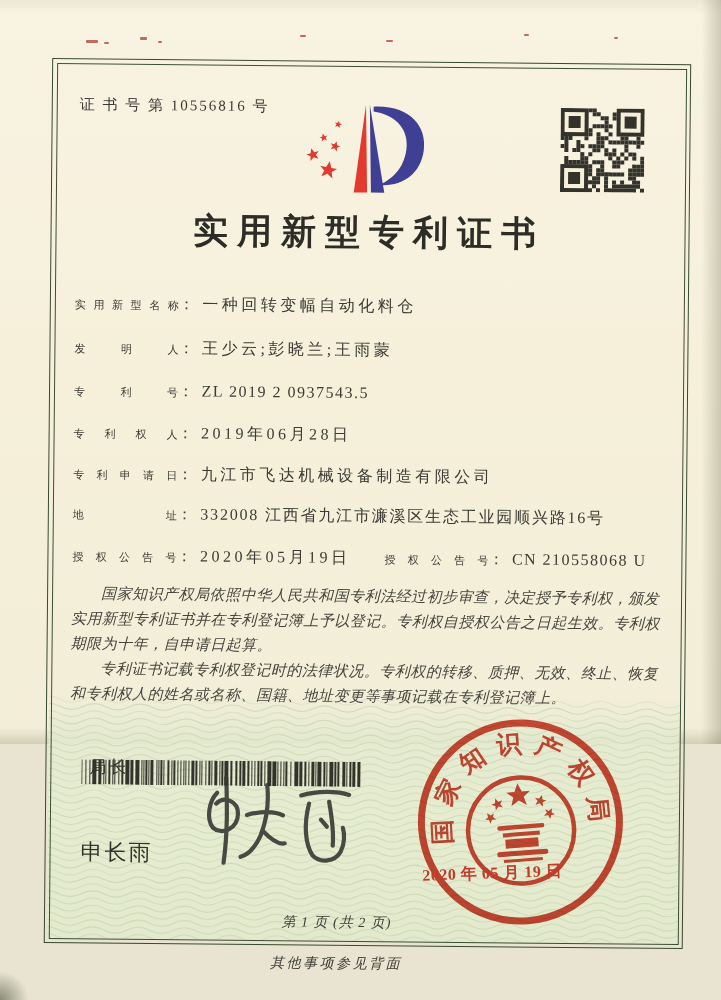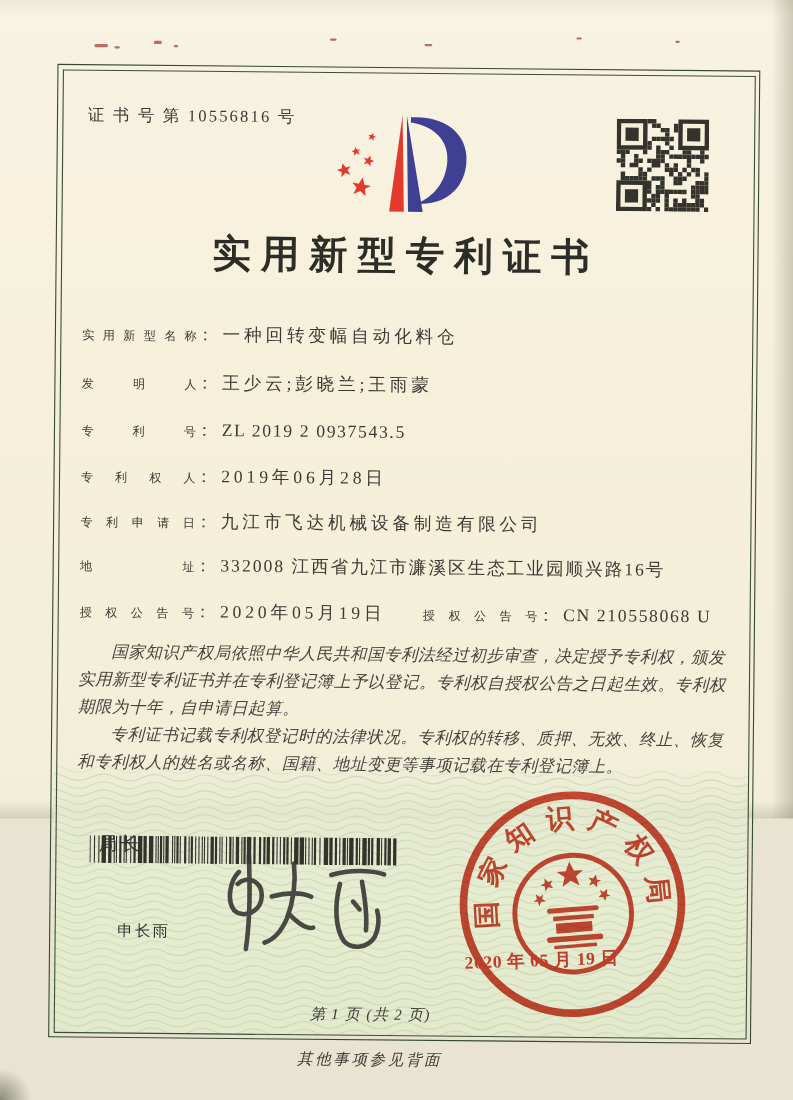--- a/index.html
+++ b/index.html
@@ -26,21 +26,21 @@
   .flabel{display:inline-block;width:104px;font-size:11px;text-align:justify;text-align-last:justify;vertical-align:baseline;}
   .fcolon{font-size:15.5px;margin-right:8px;}
   .fvalue{letter-spacing:3.5px;}
   .fvalue.num{letter-spacing:1.5px;}
   .fvalue.addr{letter-spacing:1.8px;}
   .grant2{position:absolute;left:312px;top:0;white-space:nowrap;}
   .paras{position:absolute;left:72px;top:584px;width:592px;color:#45453e;}
   .paras p{margin:0;font-size:15px;line-height:25px;text-indent:2em;letter-spacing:.5px;font-style:italic;}
   .barcode{position:absolute;left:84px;top:762px;width:285px;height:25px;}
   .officer-title{position:absolute;left:92px;top:758px;font-size:17px;letter-spacing:3px;color:#33332e;}
-  .officer-name{position:absolute;left:110px;top:840px;font-size:14px;letter-spacing:2px;color:#33332e;}
+  .officer-name{position:absolute;left:84px;top:840px;font-size:22px;letter-spacing:2px;color:#33332e;}
   .signature{position:absolute;left:192px;top:772px;width:175px;height:105px;}
   .seal{position:absolute;left:417px;top:714px;width:213px;height:213px;
         transform:rotate(-5deg);opacity:.92;mix-blend-mode:multiply;}
   .sealdate{position:absolute;left:426px;top:862px;font-size:16px;font-weight:600;color:#c23b2a;
             white-space:nowrap;transform:rotate(-2.5deg);letter-spacing:.5px;}
   .pagenum{position:absolute;left:48px;top:914px;width:585px;text-align:center;
            font-size:14px;color:#3d3d36;font-style:italic;letter-spacing:1px;}
   .backnote{position:absolute;left:48px;top:955px;width:585px;text-align:center;
             font-size:14px;color:#3d3d36;font-style:italic;letter-spacing:2.5px;}
   .logo{position:absolute;left:292px;top:97px;width:150px;height:105px;}

